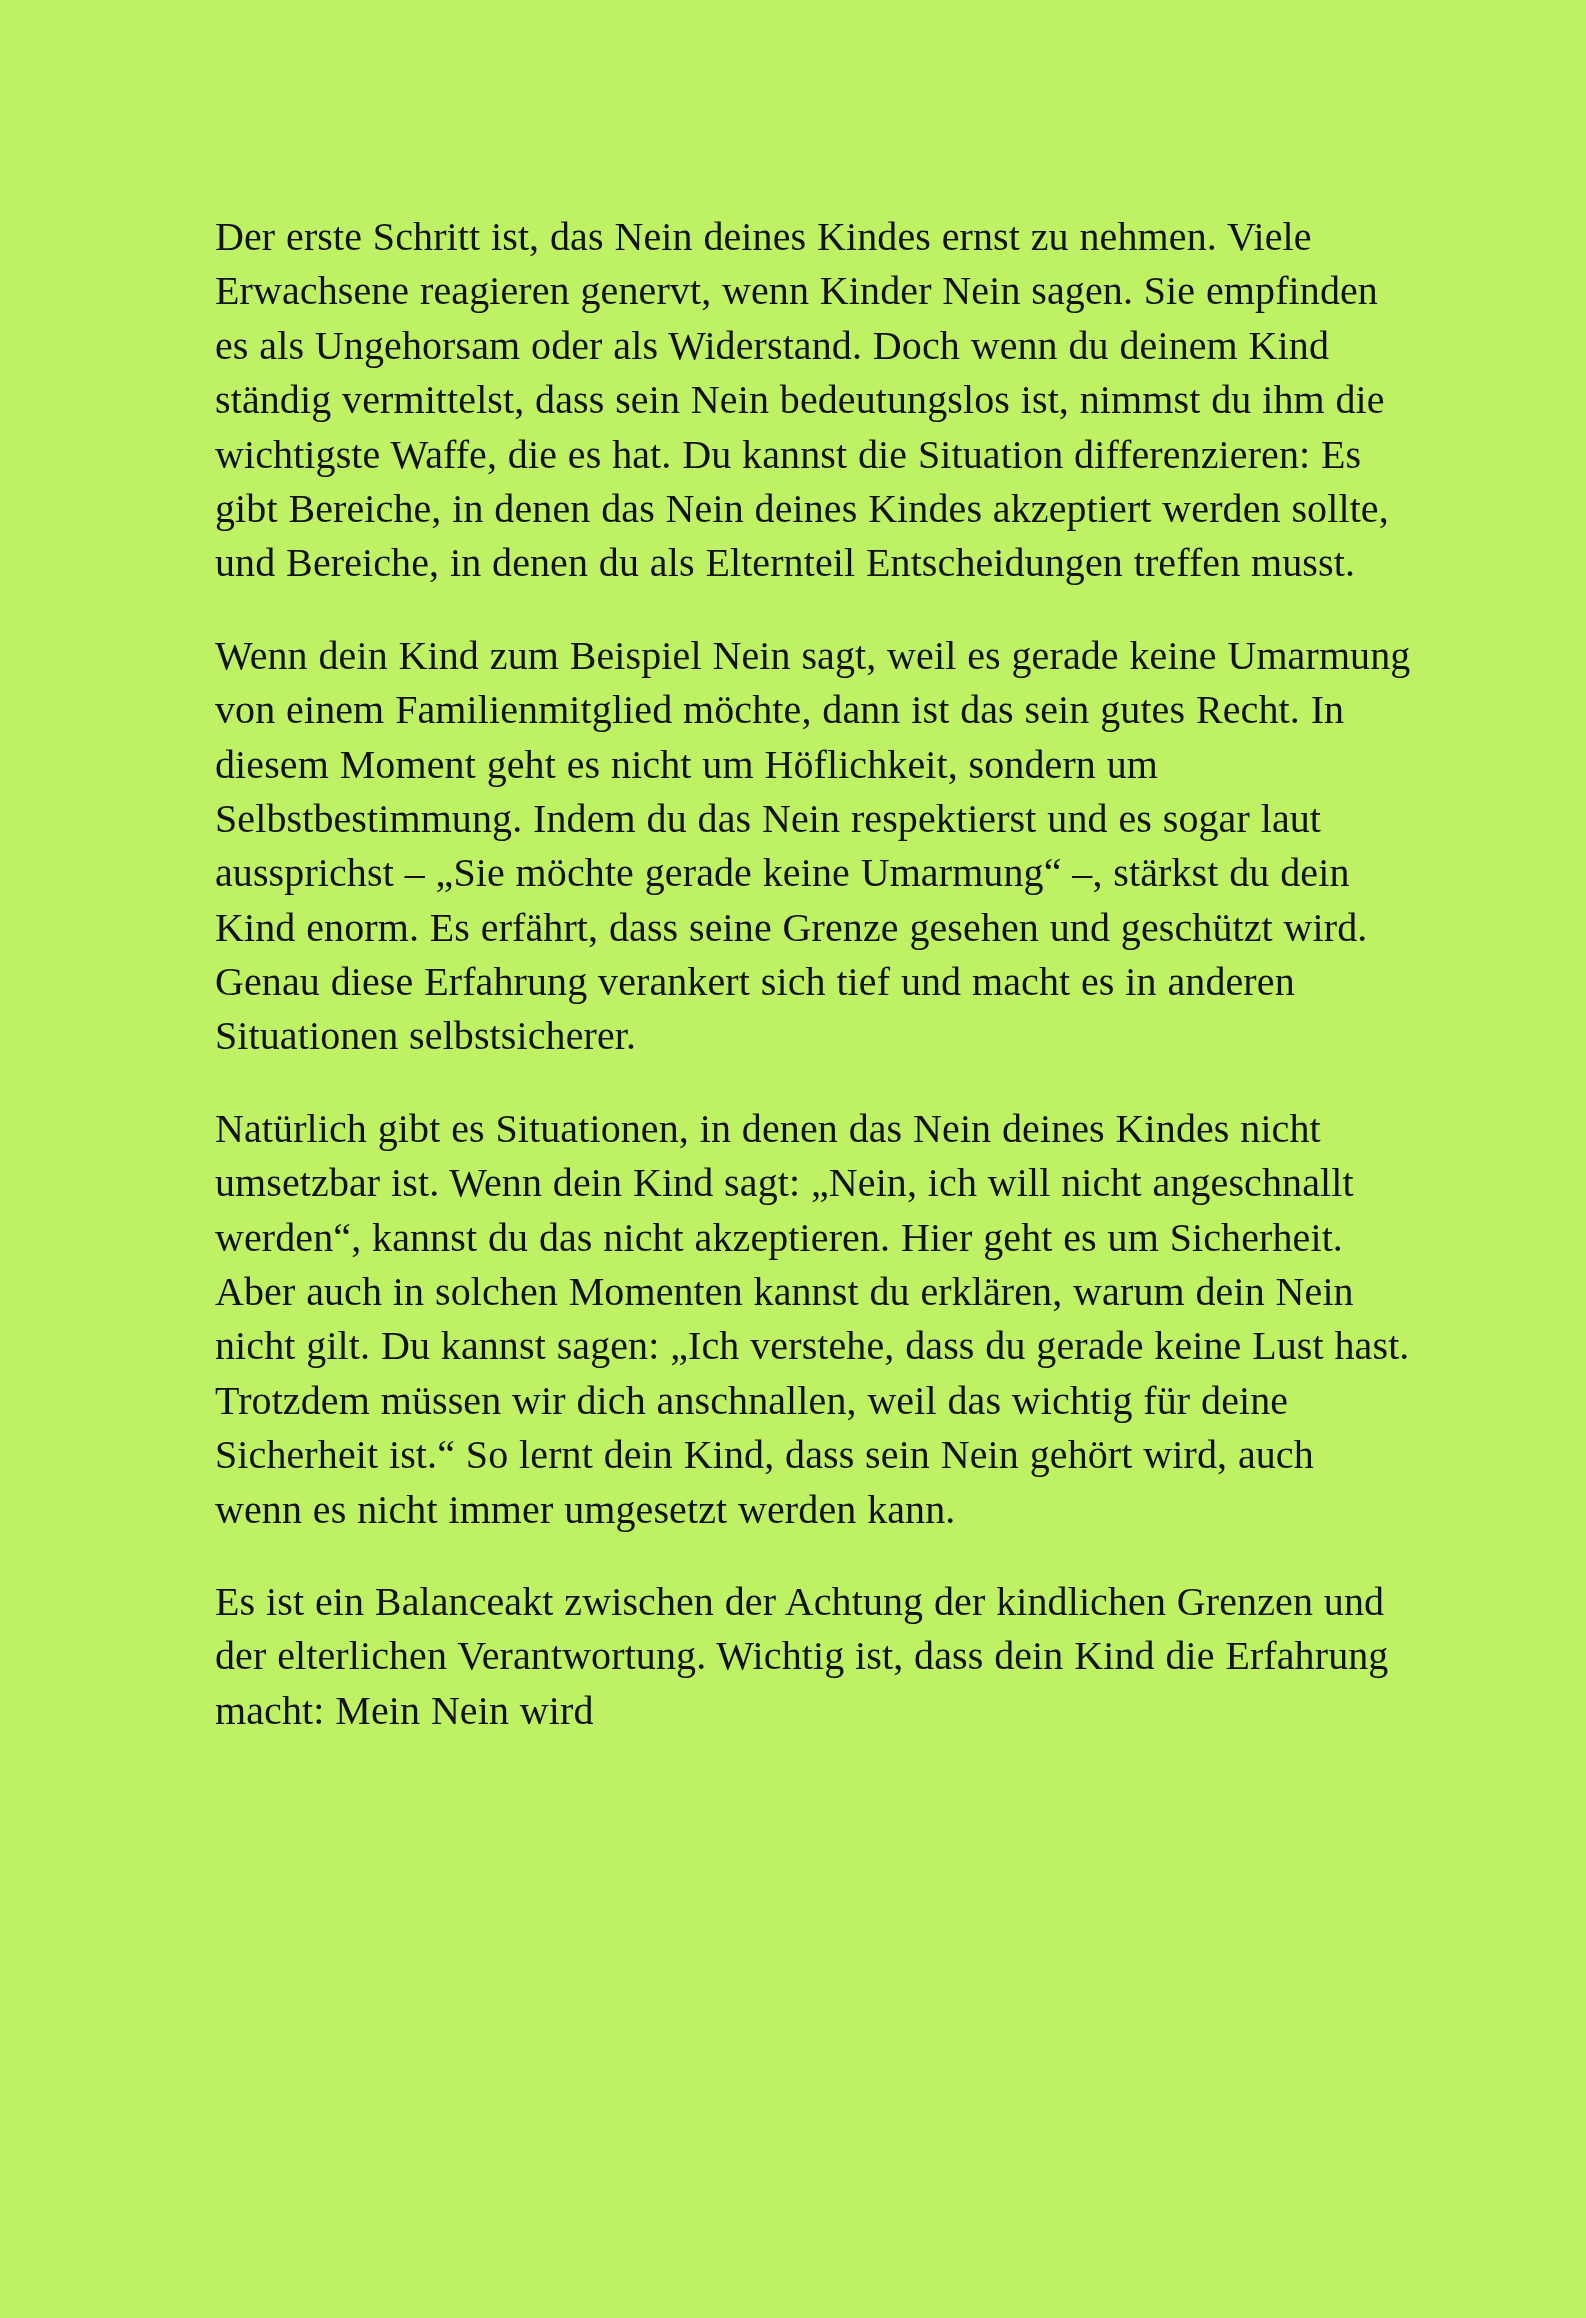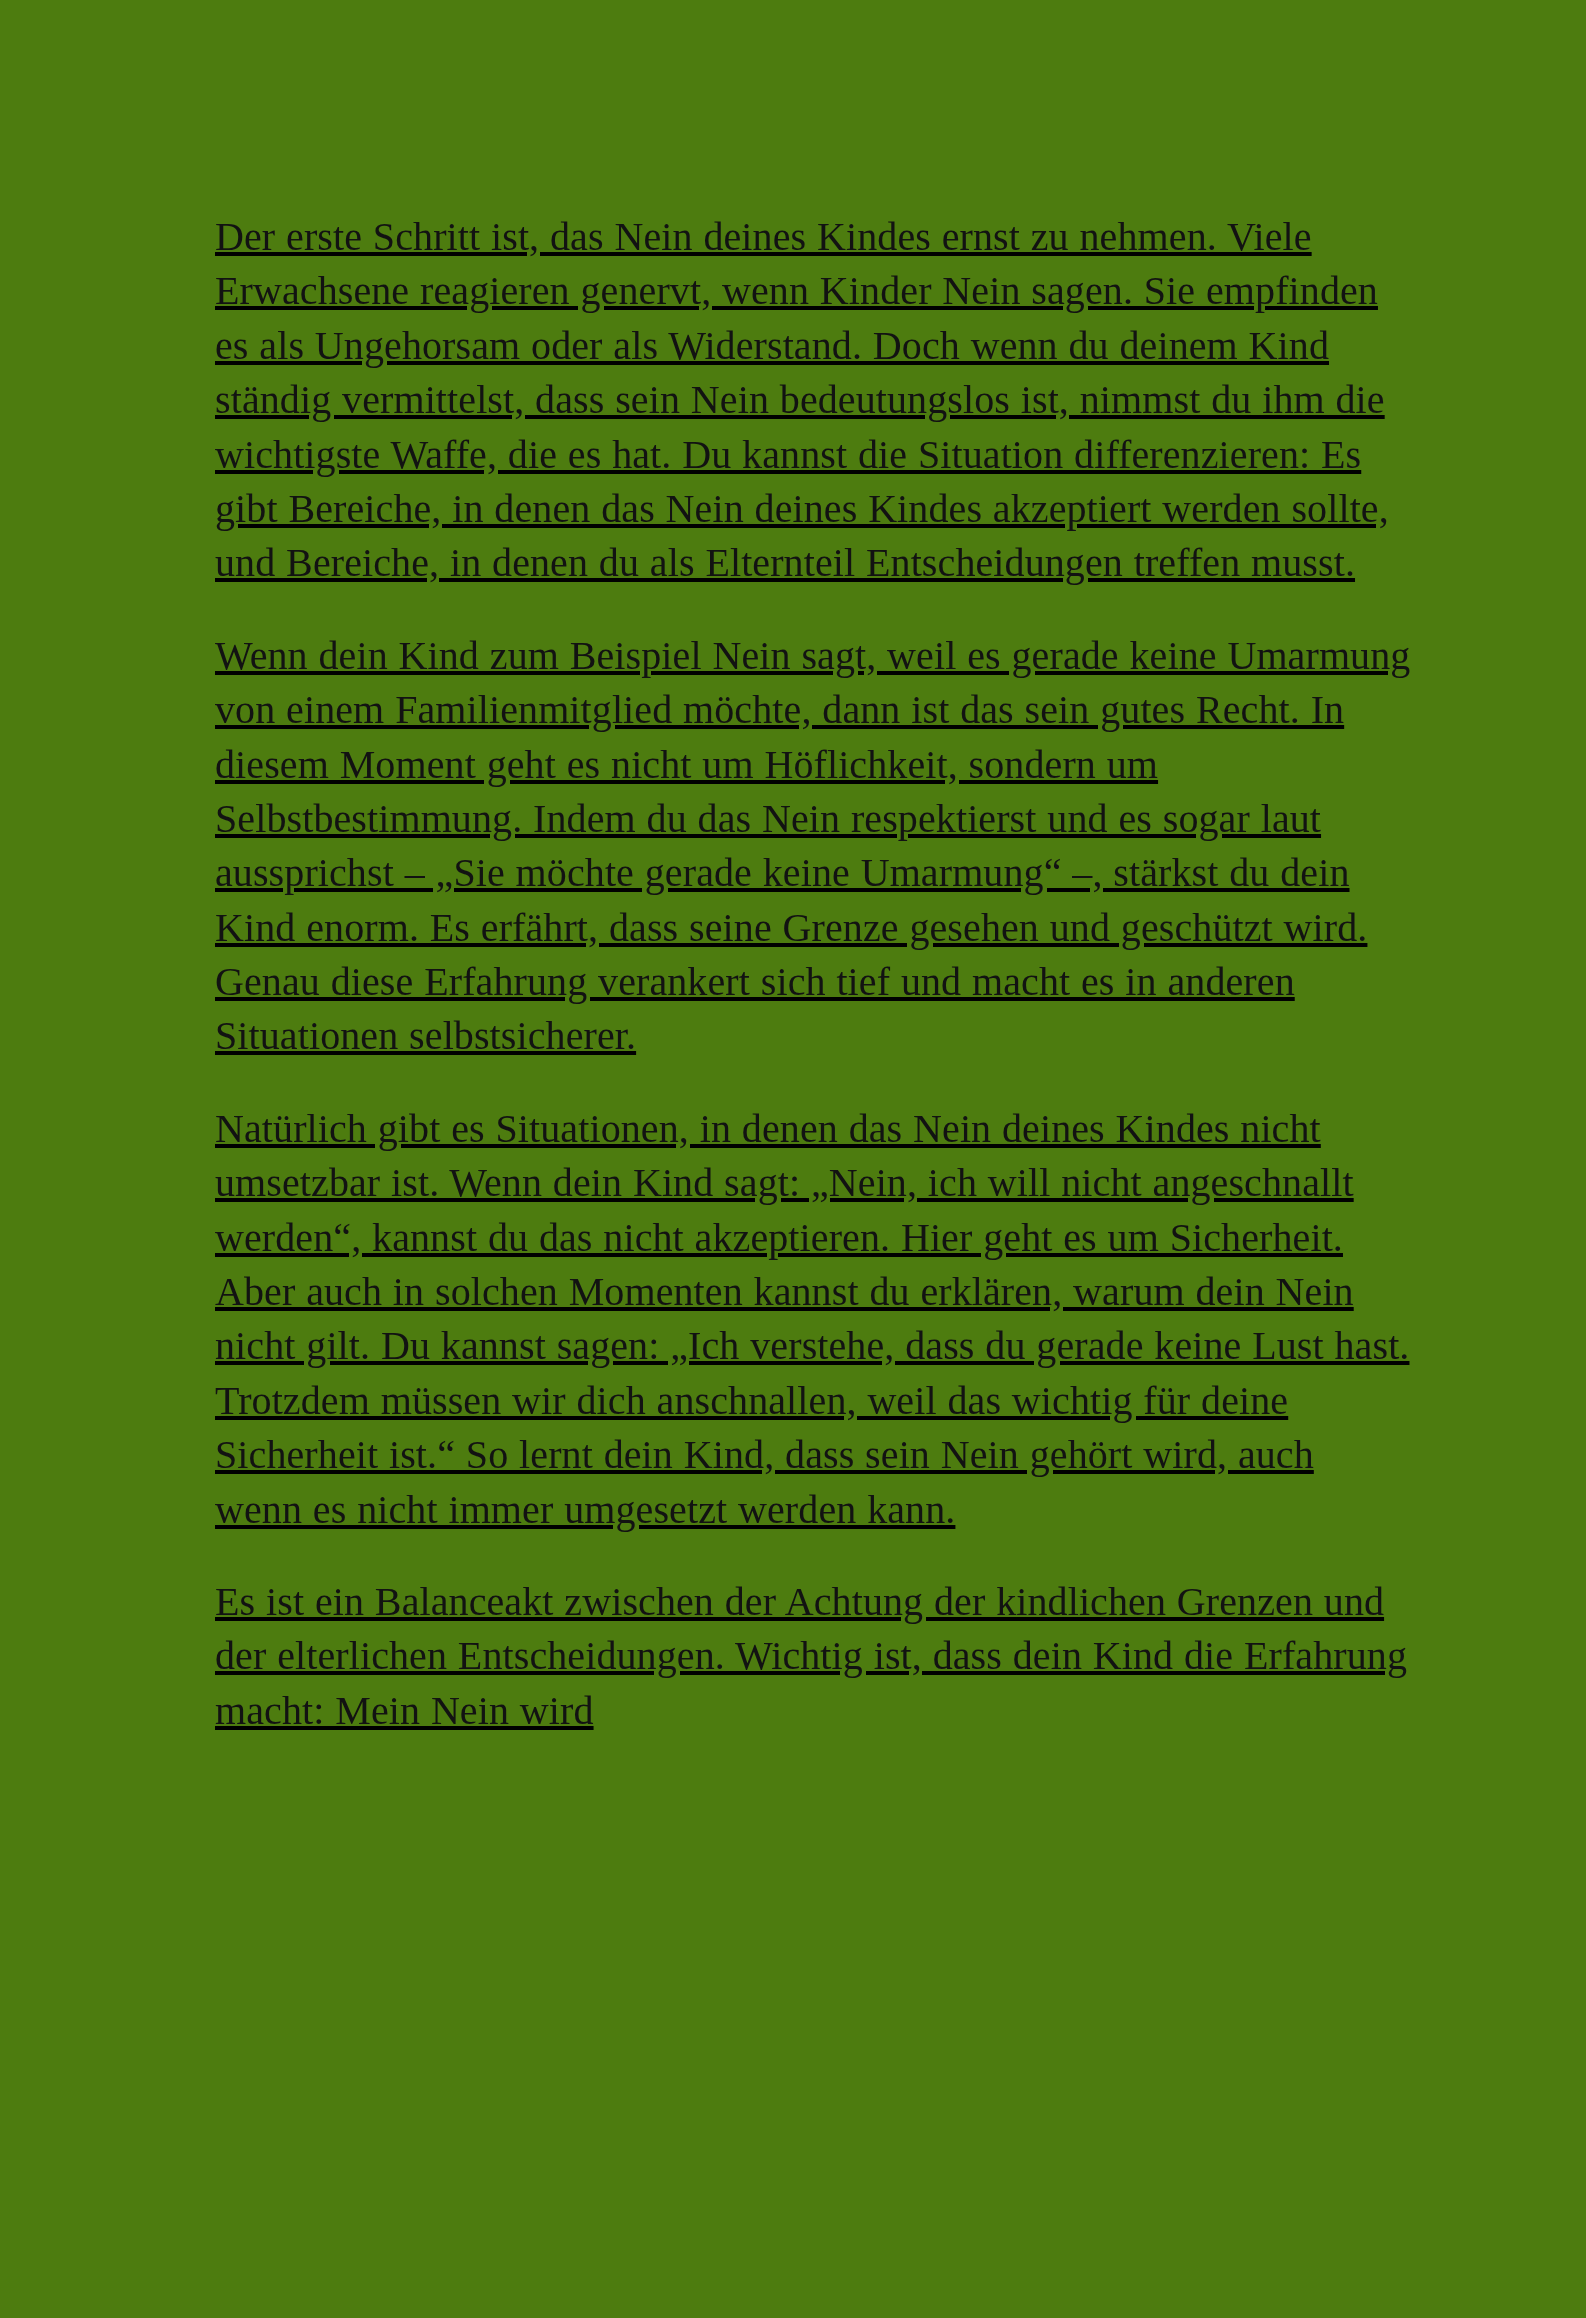--- a/index.html
+++ b/index.html
@@ -10,23 +10,22 @@
       width: 1586px;
       height: 2319px;
       background: #ffffff;
       font-family: "Liberation Serif", "DejaVu Serif", serif;
       overflow: hidden;
     }
     .page {
       box-sizing: border-box;
       width: 1586px;
       height: 2319px;
-      background: #4d7c0f;
+      background: #bef264;
       padding: 210px 175px 0 215px;
-      text-decoration: underline;
     }
     .text-column {
       max-width: 1200px;
     }
     .text-column p {
       margin: 0 0 38px 0;
       font-size: 40px;
       line-height: 1.36;
       color: #121212;
       letter-spacing: 0.1px;
@@ -38,16 +37,16 @@
     }
   </style>
 </head>
 <body>
 
 <div class="page">
   <div class="text-column">
     <p>Der erste Schritt ist, das Nein deines Kindes ernst zu nehmen. Viele Erwachsene reagieren genervt, wenn Kinder Nein sagen. Sie empfinden es als Ungehorsam oder als Widerstand. Doch wenn du deinem Kind ständig vermittelst, dass sein Nein bedeutungslos ist, nimmst du ihm die wichtigste Waffe, die es hat. Du kannst die Situation differenzieren: Es gibt Bereiche, in denen das Nein deines Kindes akzeptiert werden sollte, und Bereiche, in denen du als Elternteil Entscheidungen treffen musst.</p>
     <p>Wenn dein Kind zum Beispiel Nein sagt, weil es gerade keine Umarmung von einem Familienmitglied möchte, dann ist das sein gutes Recht. In diesem Moment geht es nicht um Höflichkeit, sondern um Selbstbestimmung. Indem du das Nein respektierst und es sogar laut aussprichst – „Sie möchte gerade keine Umarmung“ –, stärkst du dein Kind enorm. Es erfährt, dass seine Grenze gesehen und geschützt wird. Genau diese Erfahrung verankert sich tief und macht es in anderen Situationen selbstsicherer.</p>
     <p>Natürlich gibt es Situationen, in denen das Nein deines Kindes nicht umsetzbar ist. Wenn dein Kind sagt: „Nein, ich will nicht angeschnallt werden“, kannst du das nicht akzeptieren. Hier geht es um Sicherheit. Aber auch in solchen Momenten kannst du erklären, warum dein Nein nicht gilt. Du kannst sagen: „Ich verstehe, dass du gerade keine Lust hast. Trotzdem müssen wir dich anschnallen, weil das wichtig für deine Sicherheit ist.“ So lernt dein Kind, dass sein Nein gehört wird, auch wenn es nicht immer umgesetzt werden kann.</p>
-    <p>Es ist ein Balanceakt zwischen der Achtung der kindlichen Grenzen und der elterlichen Entscheidungen. Wichtig ist, dass dein Kind die Erfahrung macht: Mein Nein wird</p>
+    <p>Es ist ein Balanceakt zwischen der Achtung der kindlichen Grenzen und der elterlichen Verantwortung. Wichtig ist, dass dein Kind die Erfahrung macht: Mein Nein wird</p>
   </div>
 </div>
 
 
 </body></html>

